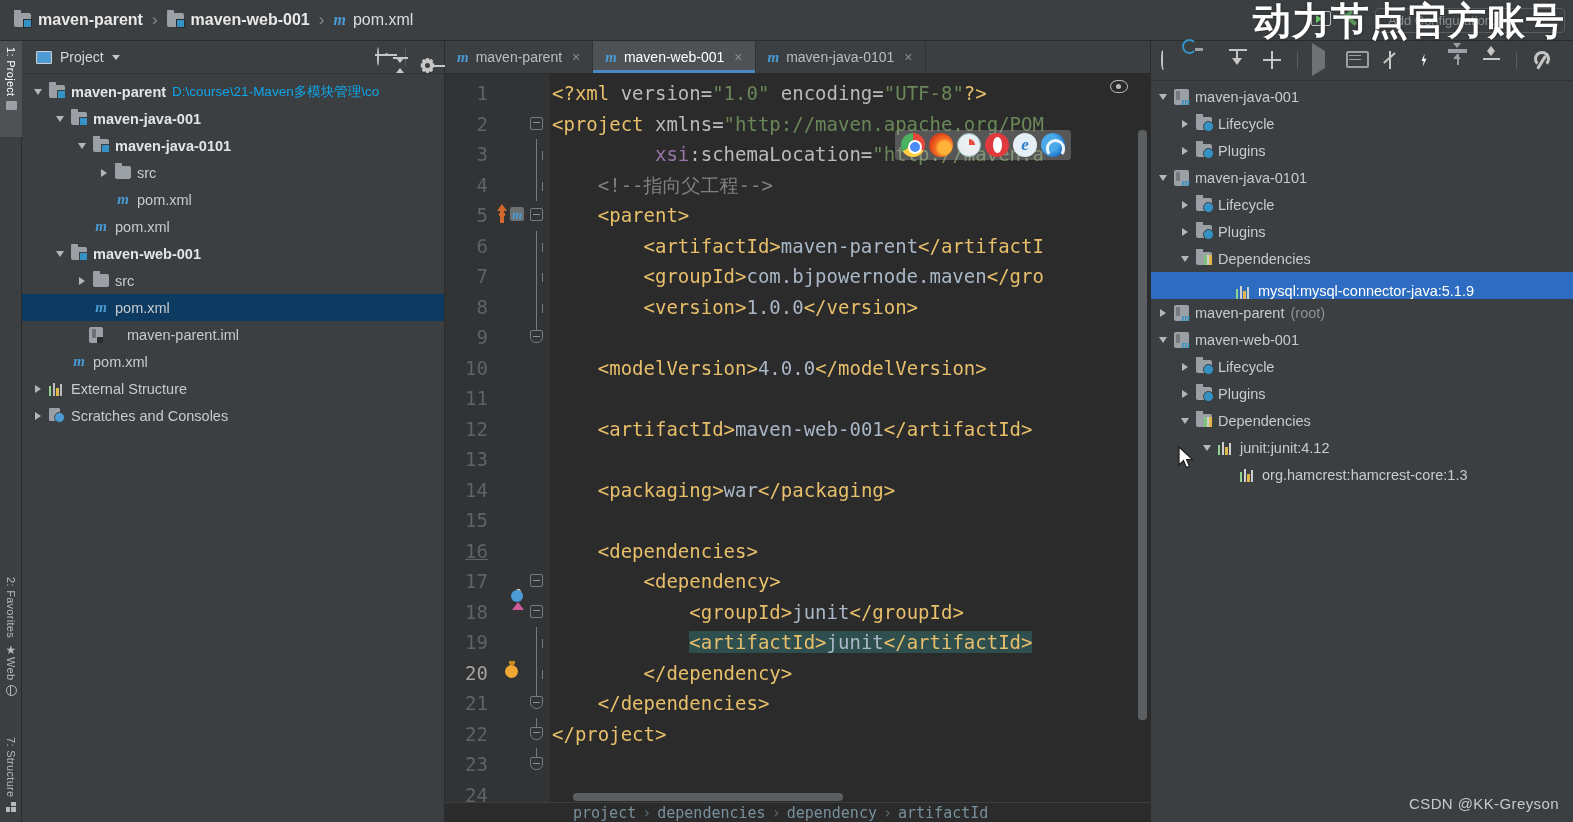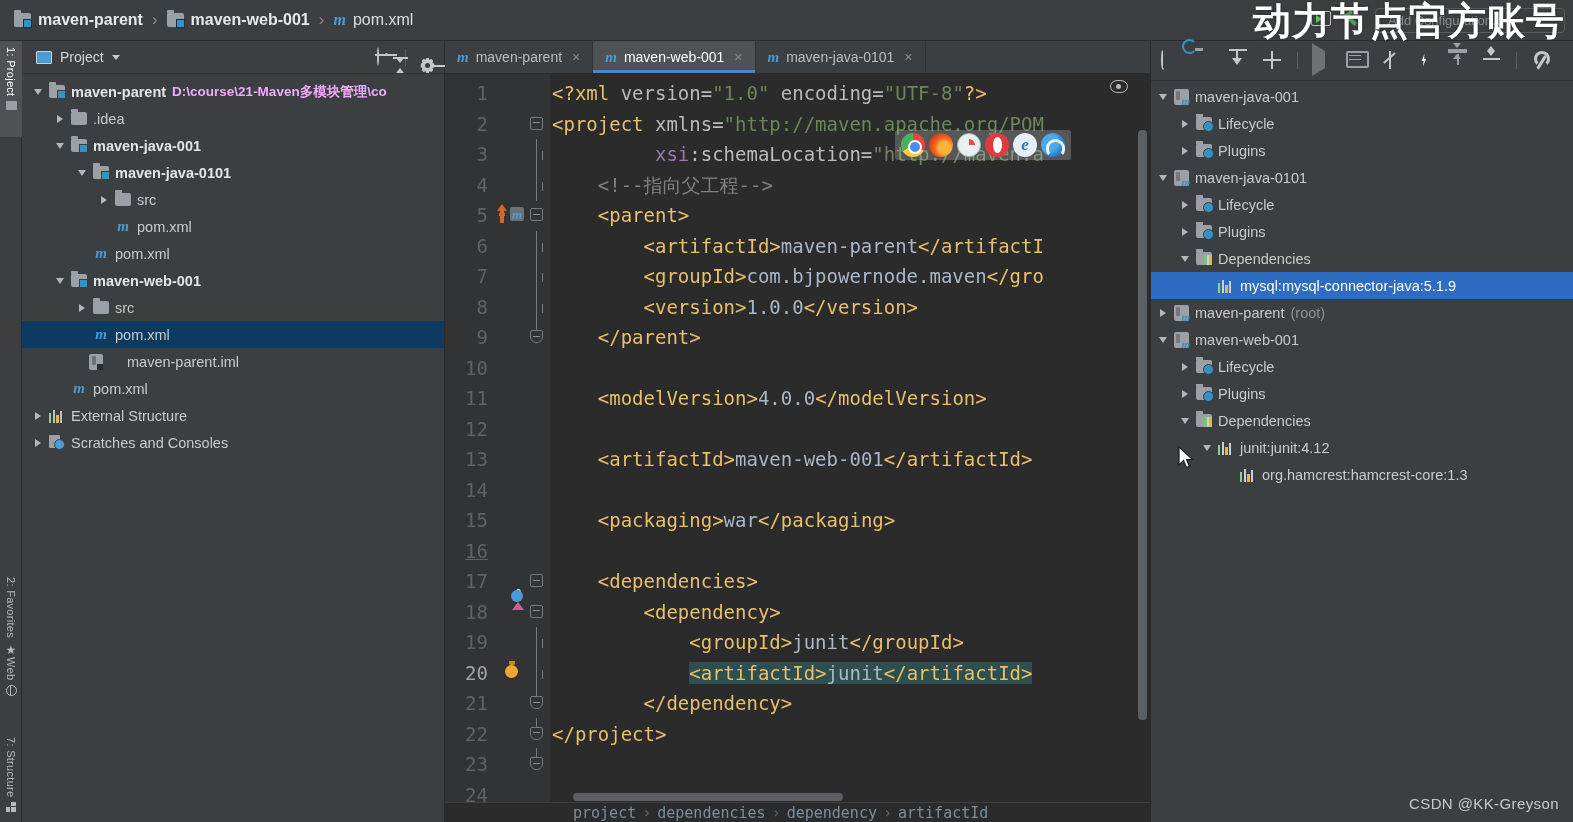--- a/index.html
+++ b/index.html
@@ -150,21 +150,21 @@
   .ico-minus:after{content:"";position:absolute;left:1px;top:8px;width:15px;height:1.8px;background:#c6c6c6;}
 
   .tree{ flex:1; overflow:hidden; padding-top:4px; }
   .trow{
     height:27px; display:flex; align-items:center; gap:6px;
     padding-left:10px; color:#c8cbce; font-size:14.5px; cursor:pointer;
     white-space:nowrap;
   }
   .trow.sel{ background:#0d3a61; }
   .trow .lbl.bold{ font-weight:bold; color:#e2e4e6; }
-  .trow .path{ color:#f0abfc; font-size:13.5px; font-weight:bold; }
+  .trow .path{ color:#0ea5e9; font-size:13.5px; font-weight:normal; }
   .arrow{ width:11px; flex:none; display:flex; justify-content:center; }
   .arrow.r:after{ content:""; border-left:6px solid #b6b6b6;
      border-top:4.5px solid transparent; border-bottom:4.5px solid transparent;}
   .arrow.d:after{ content:""; border-top:6px solid #b6b6b6;
      border-left:4.5px solid transparent; border-right:4.5px solid transparent;}
   .arrow.none:after{ content:""; }
   .ico-folder{
     position:relative; width:16px; height:13px; flex:none;
     background:#9aa0a6; border-radius:1px 2px 2px 2px;
   }
@@ -518,25 +518,20 @@
       </span>
     </div>
     <div class="tree" id="project-tree">
         <div class="trow" style="padding-left: 10px;">
           <span class="arrow d"></span>
           <span class="ico-folder mod"></span>
           <span class="lbl bold">maven-parent</span>
           <span class="path">D:\course\21-Maven多模块管理\co</span>
         </div>
         <div class="trow" style="padding-left: 32px;">
-          <span class="arrow r"></span>
-          <span class="ico-folder"></span>
-          <span class="lbl">.idea</span>
-        </div>
-        <div class="trow" style="padding-left: 32px;">
           <span class="arrow d"></span>
           <span class="ico-folder mod"></span>
           <span class="lbl bold">maven-java-001</span>
         </div>
         <div class="trow" style="padding-left: 54px;">
           <span class="arrow d"></span>
           <span class="ico-folder mod"></span>
           <span class="lbl bold">maven-java-0101</span>
         </div>
         <div class="trow" style="padding-left: 76px;">
@@ -660,33 +655,33 @@
         </div>
       <div class="code" id="code">
           <div class="cl"><span class="tg">&lt;?xml </span><span class="at">version=</span><span class="st">"1.0"</span><span class="at"> encoding=</span><span class="st">"UTF-8"</span><span class="tg">?&gt;</span></div>
           <div class="cl"><span class="tg">&lt;project </span><span class="at">xmlns=</span><span class="st">"http://maven.apache.org/POM</span></div>
           <div class="cl"><span class="tx">         </span><span class="ns">xsi</span><span class="at">:schemaLocation=</span><span class="st">"http://maven.a</span></div>
           <div class="cl"><span class="cm">    &lt;!--指向父工程--&gt;</span></div>
           <div class="cl"><span class="tx">    </span><span class="tg">&lt;parent&gt;</span></div>
           <div class="cl"><span class="tx">        </span><span class="tg">&lt;artifactId&gt;</span><span class="tx">maven-parent</span><span class="tg">&lt;/artifactI</span></div>
           <div class="cl"><span class="tx">        </span><span class="tg">&lt;groupId&gt;</span><span class="tx">com.bjpowernode.maven</span><span class="tg">&lt;/gro</span></div>
           <div class="cl"><span class="tx">        </span><span class="tg">&lt;version&gt;</span><span class="tx">1.0.0</span><span class="tg">&lt;/version&gt;</span></div>
-          <div class="cl"><span class="tx">    </span><span class="tg">&lt;/parent&gt;</span></div>
           <div class="cl"></div>
           <div class="cl"><span class="tx">    </span><span class="tg">&lt;modelVersion&gt;</span><span class="tx">4.0.0</span><span class="tg">&lt;/modelVersion&gt;</span></div>
           <div class="cl"></div>
           <div class="cl"><span class="tx">    </span><span class="tg">&lt;artifactId&gt;</span><span class="tx">maven-web-001</span><span class="tg">&lt;/artifactId&gt;</span></div>
           <div class="cl"></div>
           <div class="cl"><span class="tx">    </span><span class="tg">&lt;packaging&gt;</span><span class="tx">war</span><span class="tg">&lt;/packaging&gt;</span></div>
           <div class="cl"></div>
           <div class="cl"><span class="tx">    </span><span class="tg">&lt;dependencies&gt;</span></div>
           <div class="cl"><span class="tx">        </span><span class="tg">&lt;dependency&gt;</span></div>
           <div class="cl"><span class="tx">            </span><span class="tg">&lt;groupId&gt;</span><span class="tx">junit</span><span class="tg">&lt;/groupId&gt;</span></div>
           <div class="cl cur"><span class="tx">            </span><span class="tg hl">&lt;artifactId&gt;</span><span class="tx hl">junit</span><span class="tg hl">&lt;/artifactId&gt;</span></div>
           <div class="cl"><span class="tx">        </span><span class="tg">&lt;/dependency&gt;</span></div>
+          <div class="cl"><span class="tx">    </span><span class="tg">&lt;/dependencies&gt;</span></div>
           <div class="cl"><span class="tg">&lt;/project&gt;</span></div>
           <div class="cl"></div>
         </div>
       <div class="eye"></div>
       <div class="browsers" id="browsers">
           <span class="bico bchrome"></span>
           <span class="bico bfirefox"></span>
           <span class="bico bsafari"></span>
           <span class="bico bopera"></span>
           <span class="bico bie">e</span>
@@ -751,21 +746,21 @@
         <div class="mrow" style="padding-left: 28px;">
           <span class="arrow r"></span>
           <span class="ico-lcfolder"></span>
           <span>Plugins</span>
         </div>
         <div class="mrow" style="padding-left: 28px;">
           <span class="arrow d"></span>
           <span class="ico-depfolder"></span>
           <span>Dependencies</span>
         </div>
-        <div class="mrow sel" style="padding-left: 50px;">
+        <div class="mrow sel" style="padding-left: 68px; align-items: flex-end;">
           <span class="arrow none"></span>
           <span class="ico-dep">
             <b></b>
             <b></b>
             <b></b>
             <b></b>
           </span>
           <span>mysql:mysql-connector-java:5.1.9</span>
         </div>
         <div class="mrow" style="padding-left: 6px;">

